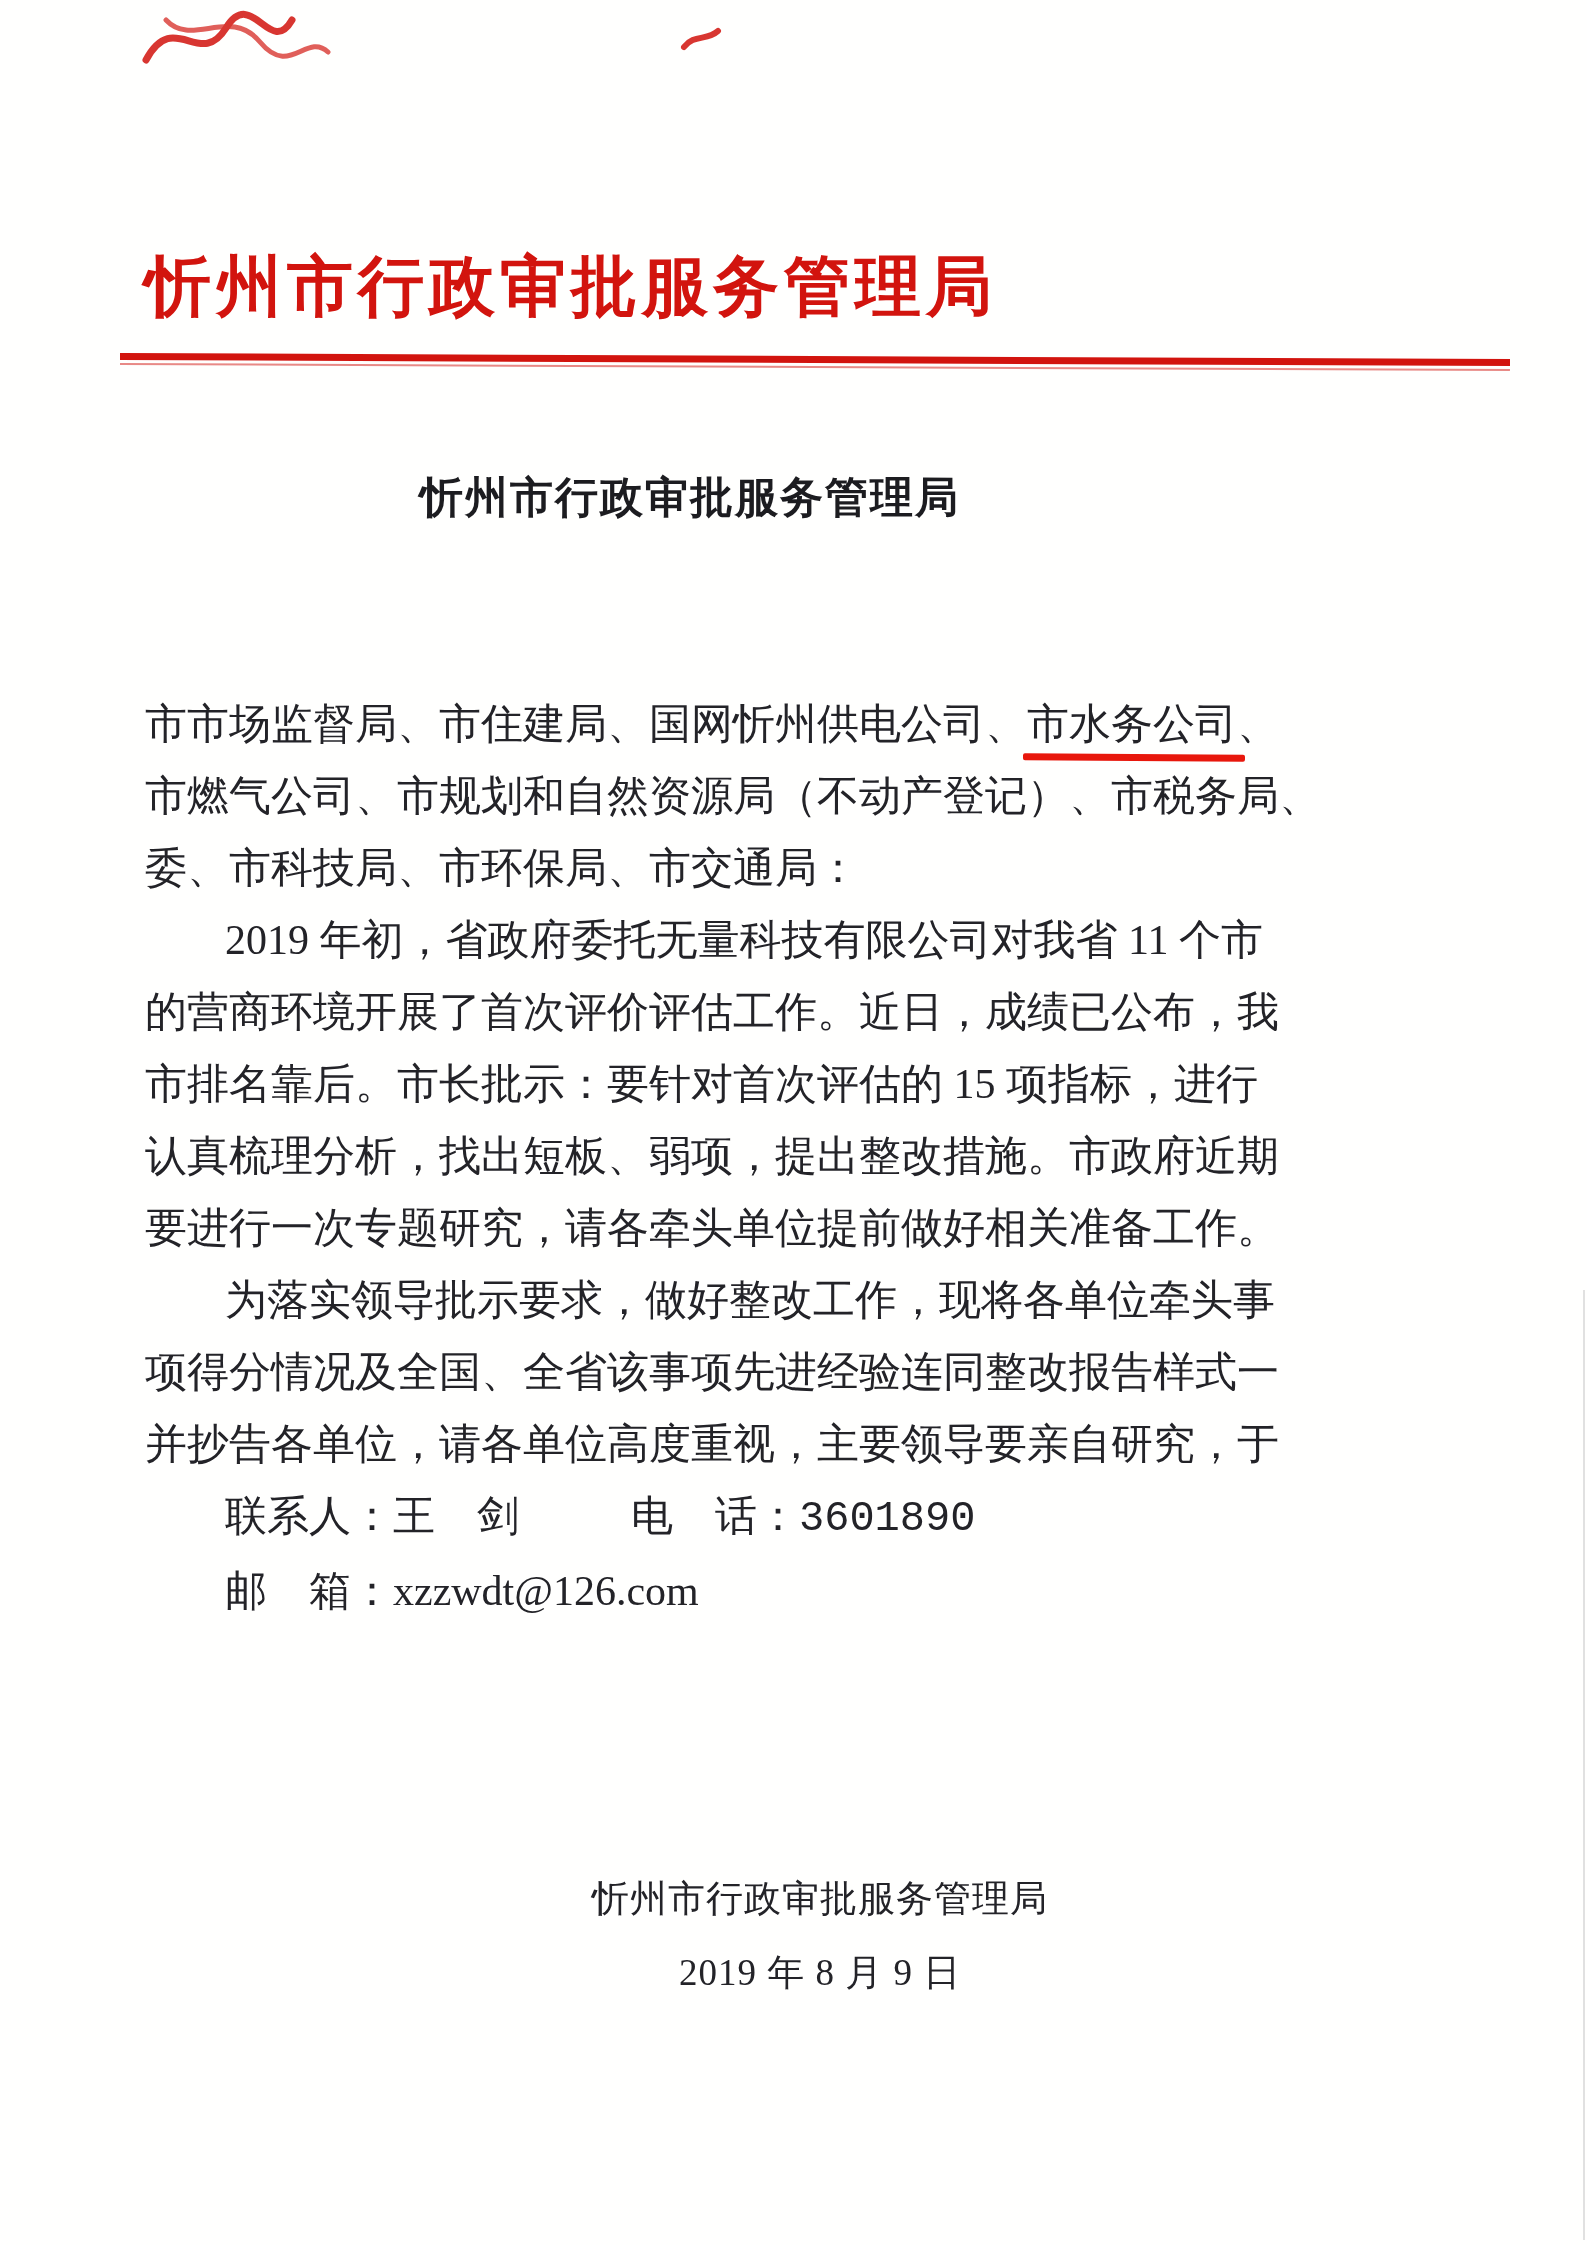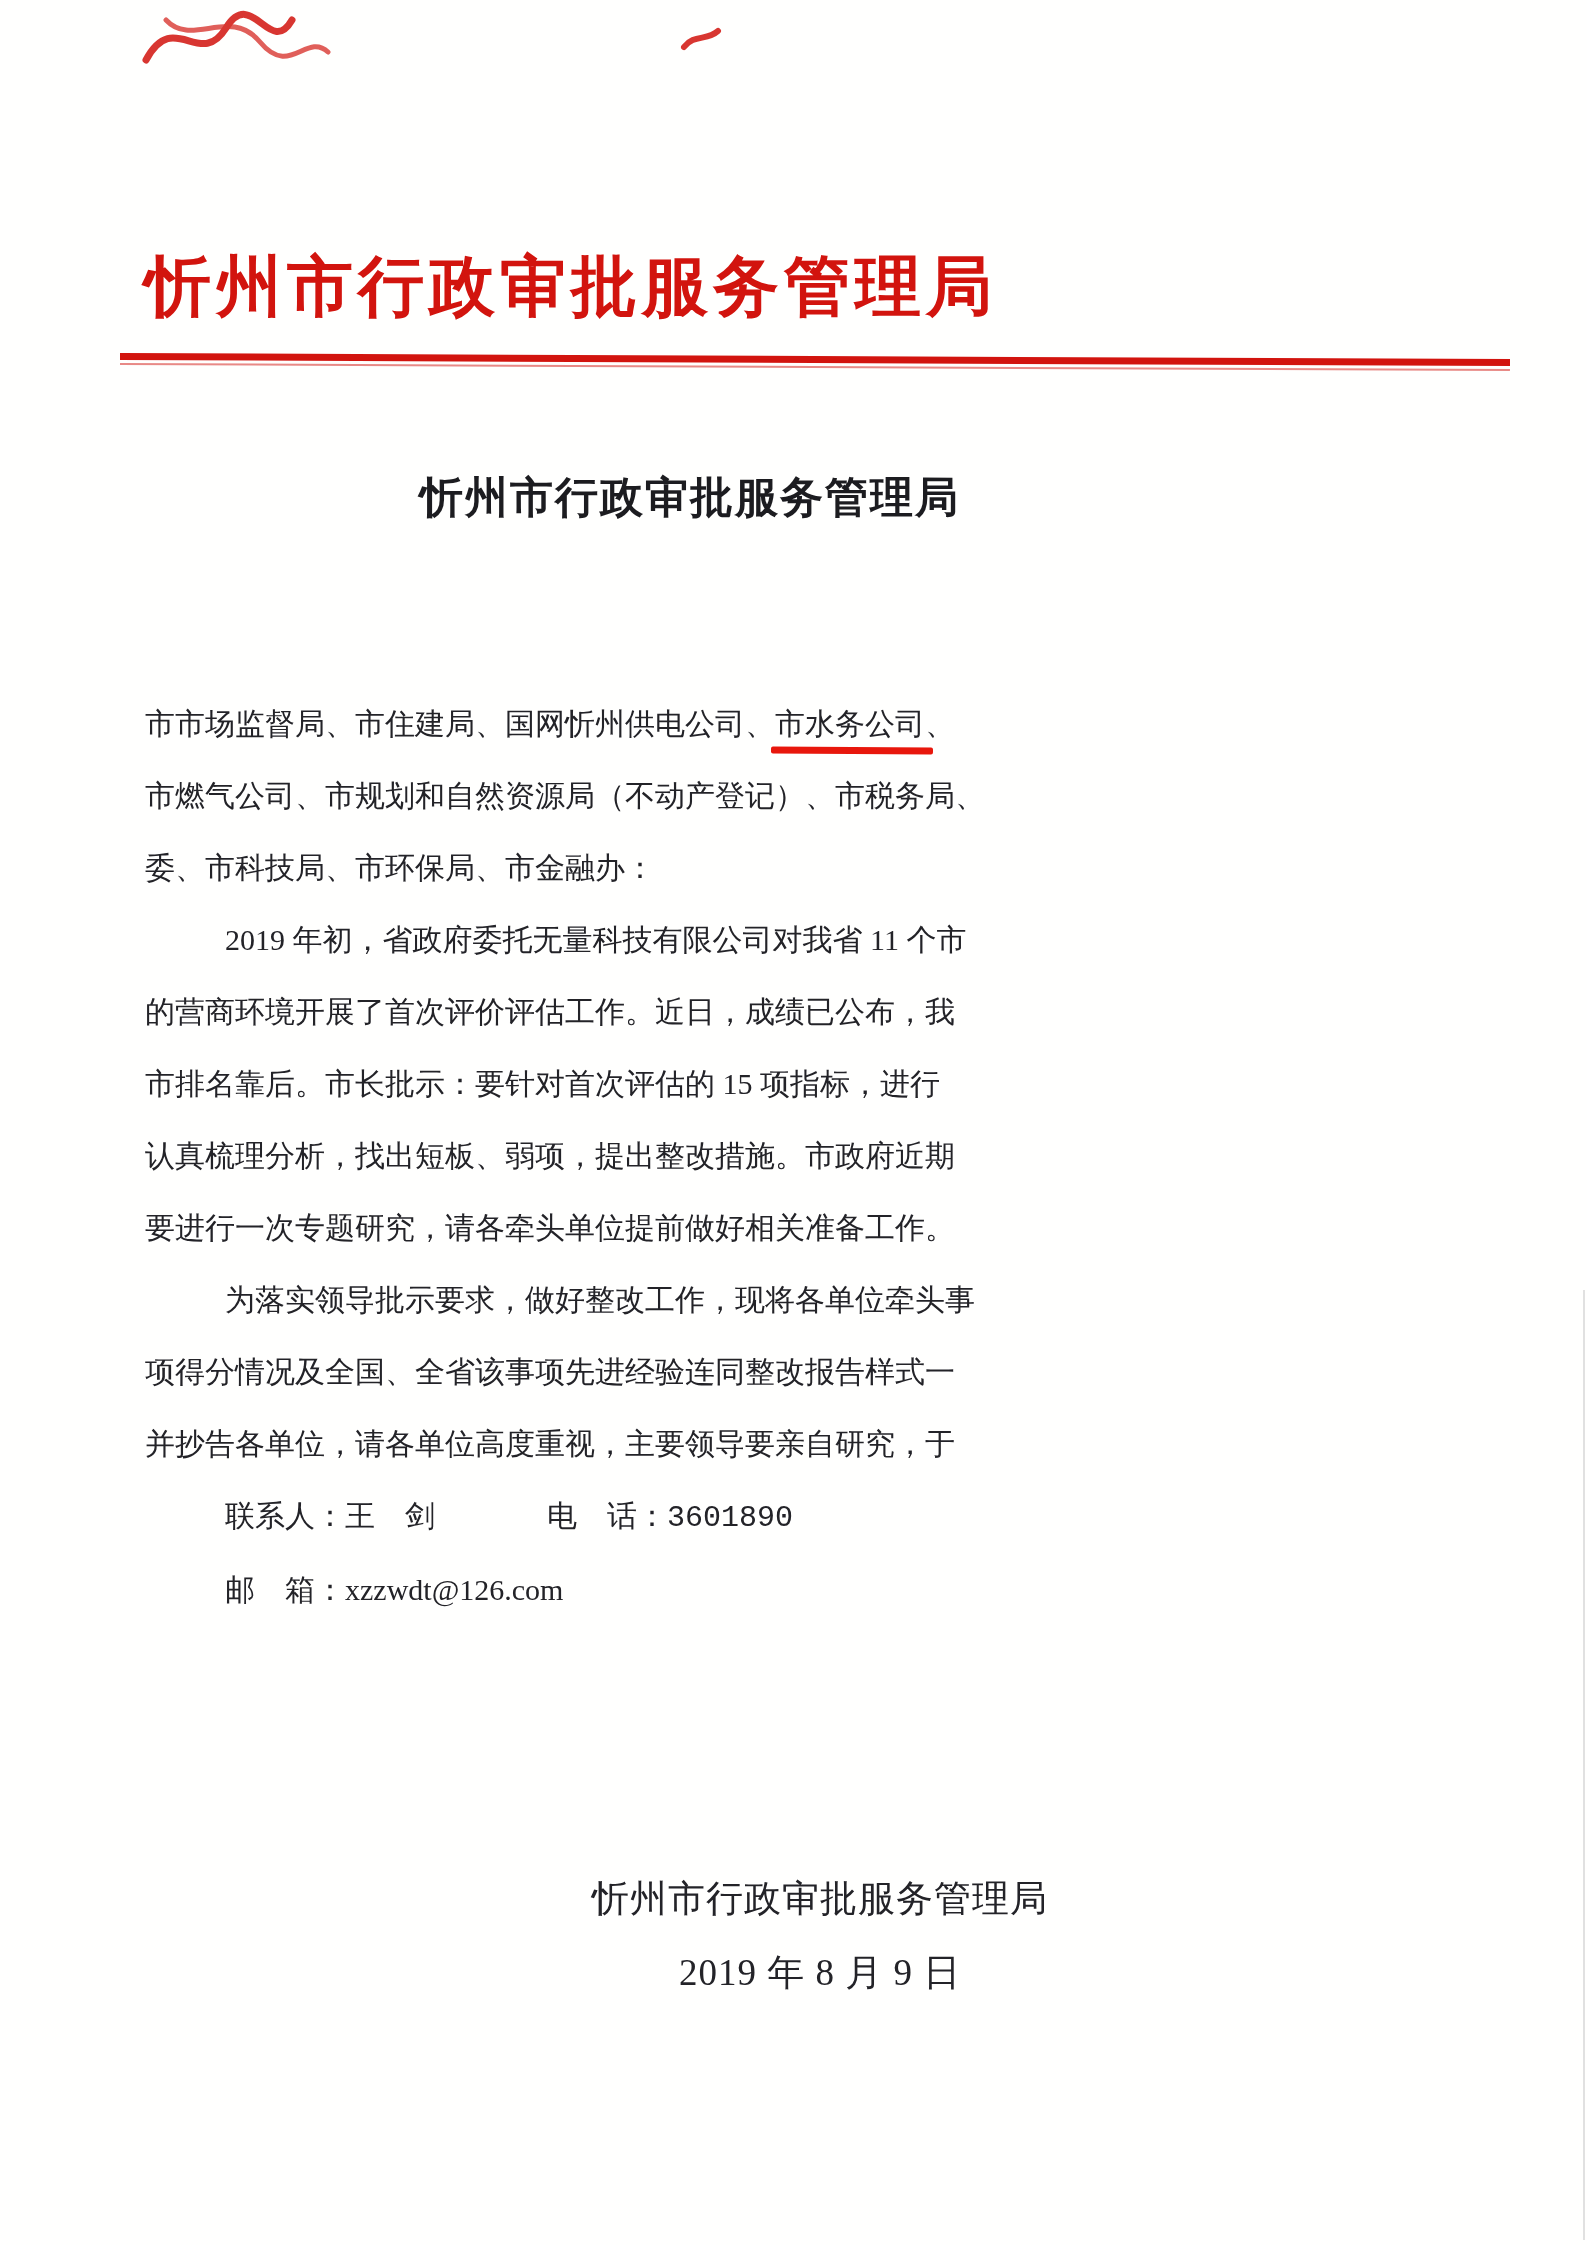--- a/index.html
+++ b/index.html
@@ -46,21 +46,21 @@
     line-height: 98px;
     letter-spacing: 2px;
     color: #1c1c20;
   }
 
   
   .doc-body {
     position: absolute;
     left: 145px; top: 688px;
     width: 1085px;
-    font-size: 30px;
+    font-size: 42px;
     line-height: 72px;
     color: #232328;
   }
   .line { white-space: nowrap; }
   .indent-first .line:first-of-type { text-indent: 80px; }
 
   .water-underline { position: relative; }
   .water-underline::after {
     content: "";
     position: absolute;
@@ -119,21 +119,21 @@
 
   <div class="doc-body">
 
     <div class="recipients">
       <div class="line">
         <span>市市场监督局、市住建局、国网忻州供电公司、</span><span class="water-underline">市水务公司</span><span>、</span>
       </div>
       <div>
 
       <div class="line">市燃气公司、市规划和自然资源局（不动产登记）、市税务局、</div>
-          <div class="line">委、市科技局、市环保局、市金融办：</div>
+          <div class="line">委、市科技局、市环保局、市交通局：</div>
         </div>
     </div>
 
     <div class="para indent-first">
 
     <div class="line">2019 年初，省政府委托无量科技有限公司对我省 11 个市</div>
         <div class="line">的营商环境开展了首次评价评估工作。近日，成绩已公布，我</div>
         <div class="line">市排名靠后。市长批示：要针对首次评估的 15 项指标，进行</div>
         <div class="line">认真梳理分析，找出短板、弱项，提出整改措施。市政府近期</div>
         <div class="line">要进行一次专题研究，请各牵头单位提前做好相关准备工作。</div>

